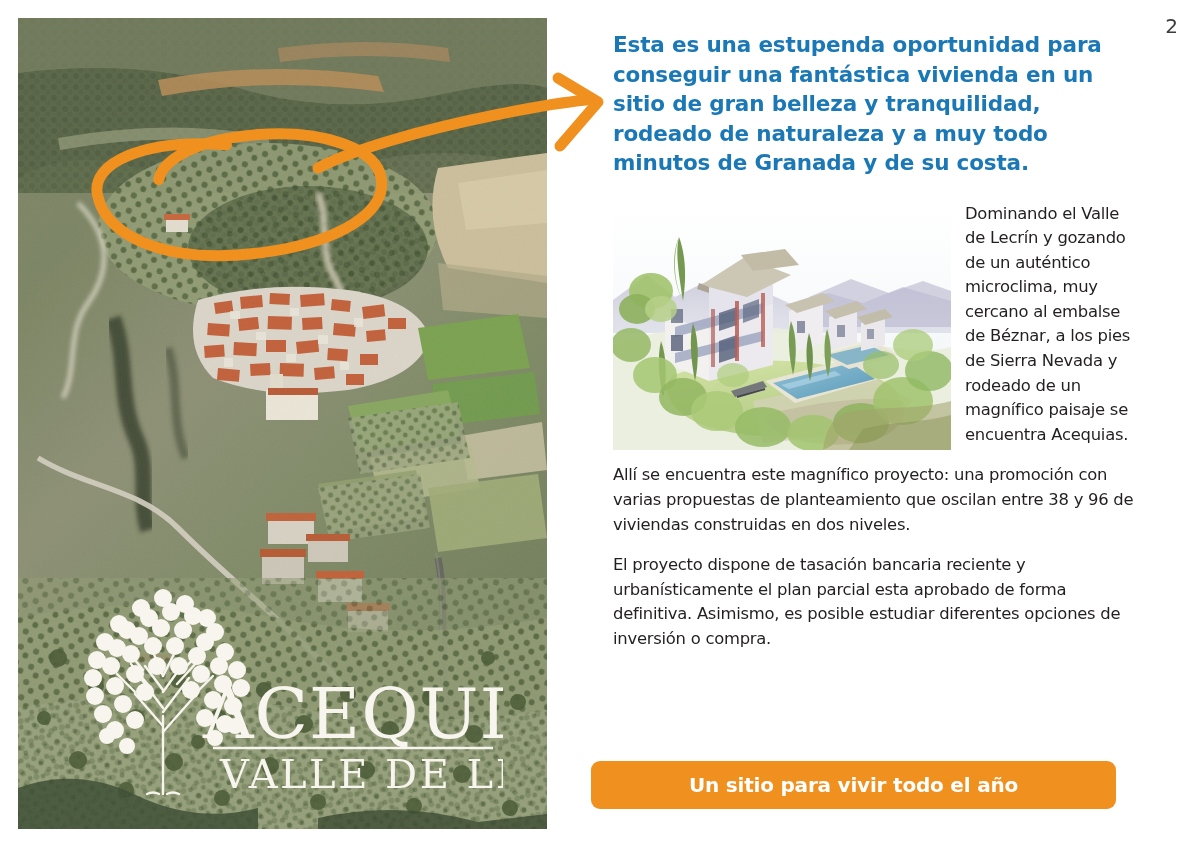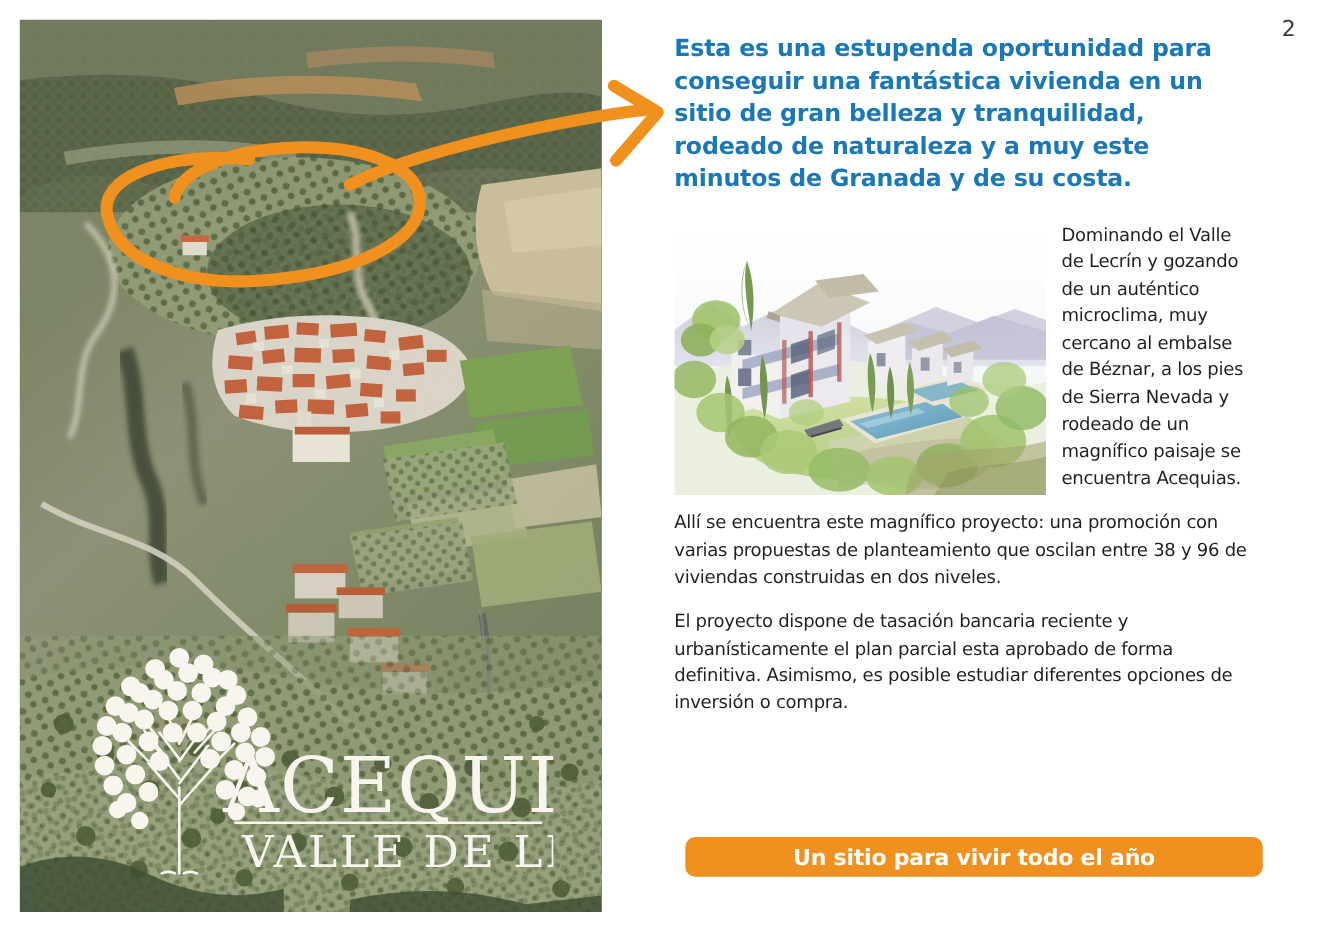--- a/index.html
+++ b/index.html
@@ -97,24 +97,24 @@
     position: relative;
     overflow: hidden;
     background: #ffffff;
   }
 
   .clearer { clear: both; height: 0; }
 
   
   .cta {
     position: absolute;
-    left: 623px;
+    left: 591px;
     top: 761px;
     width: 525px;
-    height: 36px;
+    height: 48px;
     border-radius: 9px;
     background: #f0901f;
     border: none;
     display: flex;
     align-items: center;
     justify-content: center;
     cursor: pointer;
     padding: 12px;
   }
   .cta-label {
@@ -406,21 +406,21 @@
                C206,136 166,152 160,174" transform="translate(0,0) rotate(-4 240 195)"></path>
 
       <path d="M318,168 C352,150 420,130 500,114 C540,106 566,102 586,100"></path>
 
       <path d="M558,78 L598,102 L560,146"></path>
     </g>
   </svg>
 
   <div class="content">
 
-    <p class="headline">Esta es una estupenda oportunidad para conseguir una fantástica vivienda en un sitio de gran belleza y tranquilidad, rodeado de naturaleza y a muy este minutos de Granada y de su costa.</p>
+    <p class="headline">Esta es una estupenda oportunidad para conseguir una fantástica vivienda en un sitio de gran belleza y tranquilidad, rodeado de naturaleza y a muy todo minutos de Granada y de su costa.</p>
 
 
     <div class="body-block">
 
       <div class="illo">
         <svg viewBox="0 0 338 245" width="338" height="245">
           <defs>
             <linearGradient id="skyG" x1="0" y1="0" x2="0" y2="1">
               <stop offset="0%" stop-color="#ffffff"></stop>
               <stop offset="100%" stop-color="#eef3f5"></stop>

